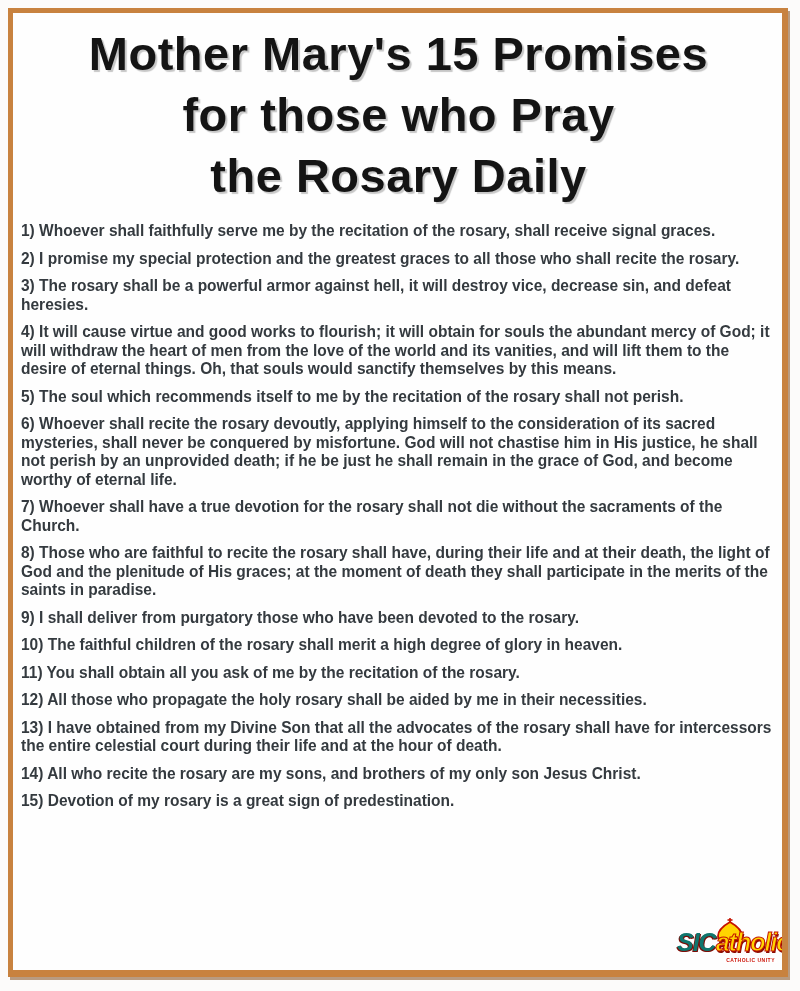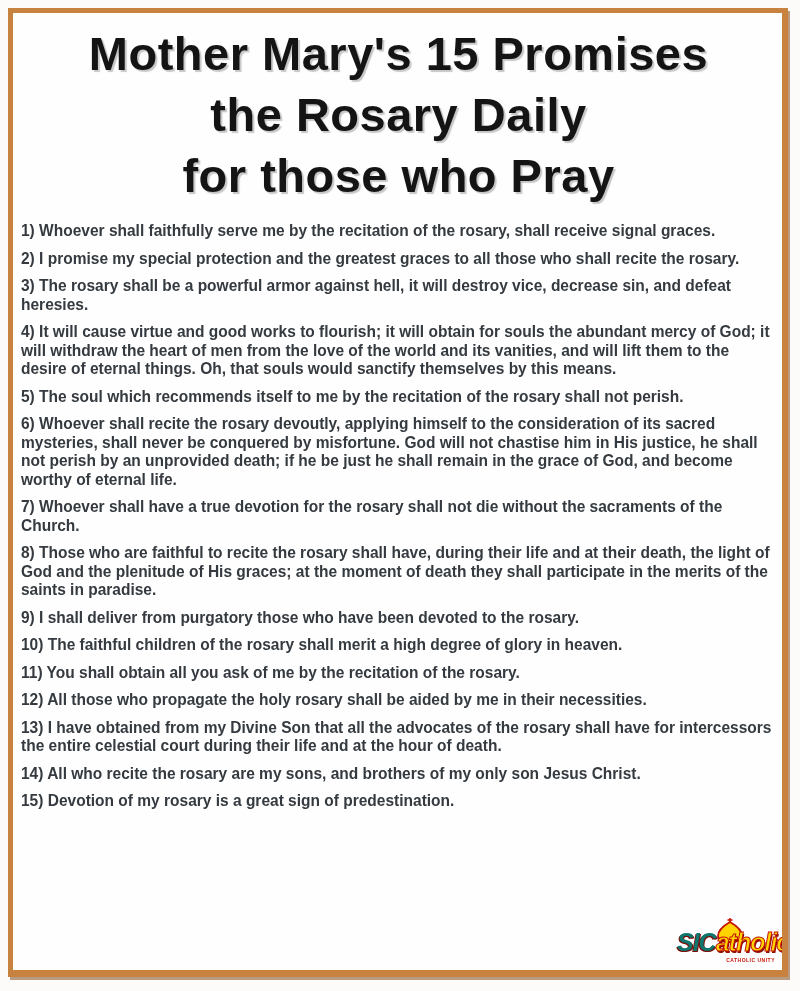--- a/index.html
+++ b/index.html
@@ -94,22 +94,22 @@
   }
 </style>
 </head>
 <body>
 
 <div class="page">
   <div class="frame">
 
     <div class="title">
       <div>Mother Mary's 15 Promises</div>
+      <div>for those who Pray</div>
       <div>the Rosary Daily</div>
-      <div>for those who Pray</div>
     </div>
 
     <div class="promises">
       <p>1) Whoever shall faithfully serve me by the recitation of the rosary, shall receive signal graces.</p>
       <p>2) I promise my special protection and the greatest graces to all those who shall recite the rosary.</p>
       <p>3) The rosary shall be a powerful armor against hell, it will destroy vice, decrease sin, and defeat heresies.</p>
       <p>4) It will cause virtue and good works to flourish; it will obtain for souls the abundant mercy of God; it will withdraw the heart of men from the love of the world and its vanities, and will lift them to the desire of eternal things. Oh, that souls would sanctify themselves by this means.</p>
       <p>5) The soul which recommends itself to me by the recitation of the rosary shall not perish.</p>
       <p>6) Whoever shall recite the rosary devoutly, applying himself to the consideration of its sacred mysteries, shall never be conquered by misfortune. God will not chastise him in His justice, he shall not perish by an unprovided death; if he be just he shall remain in the grace of God, and become worthy of eternal life.</p>
       <p>7) Whoever shall have a true devotion for the rosary shall not die without the sacraments of the Church.</p>

